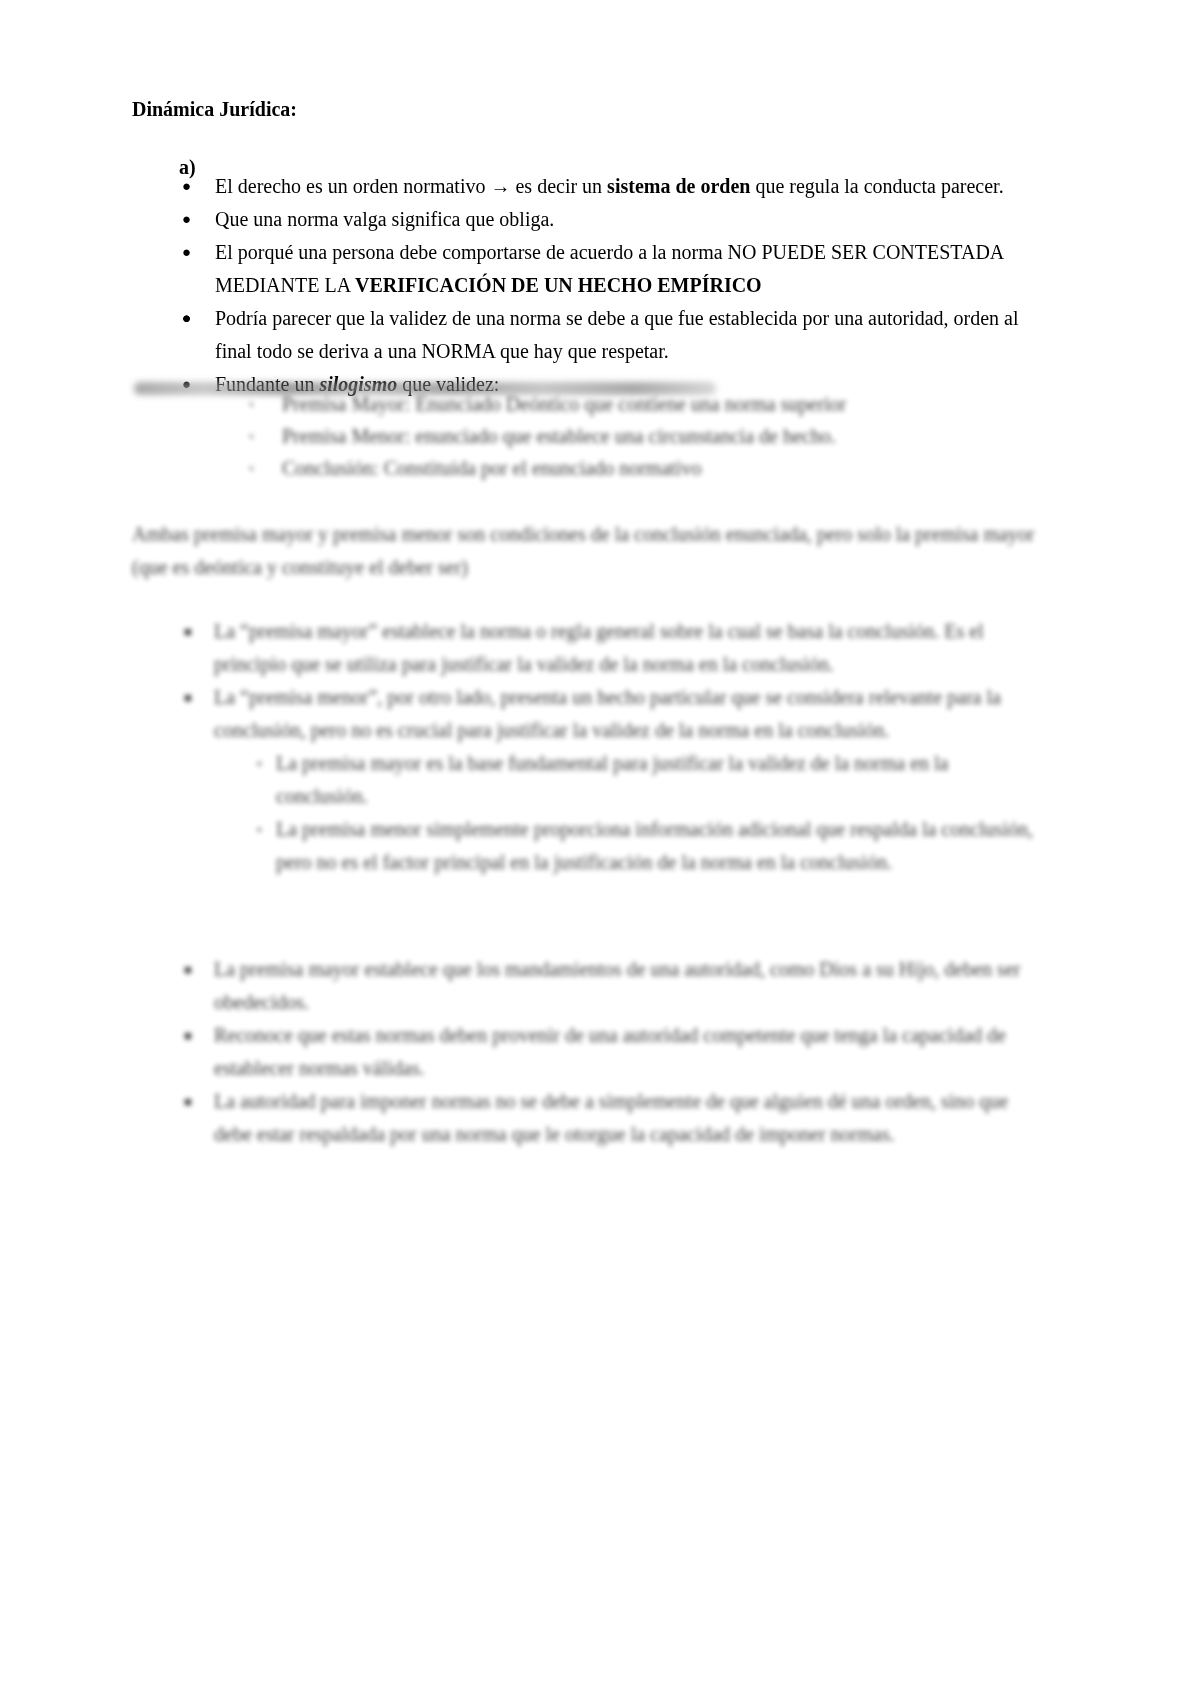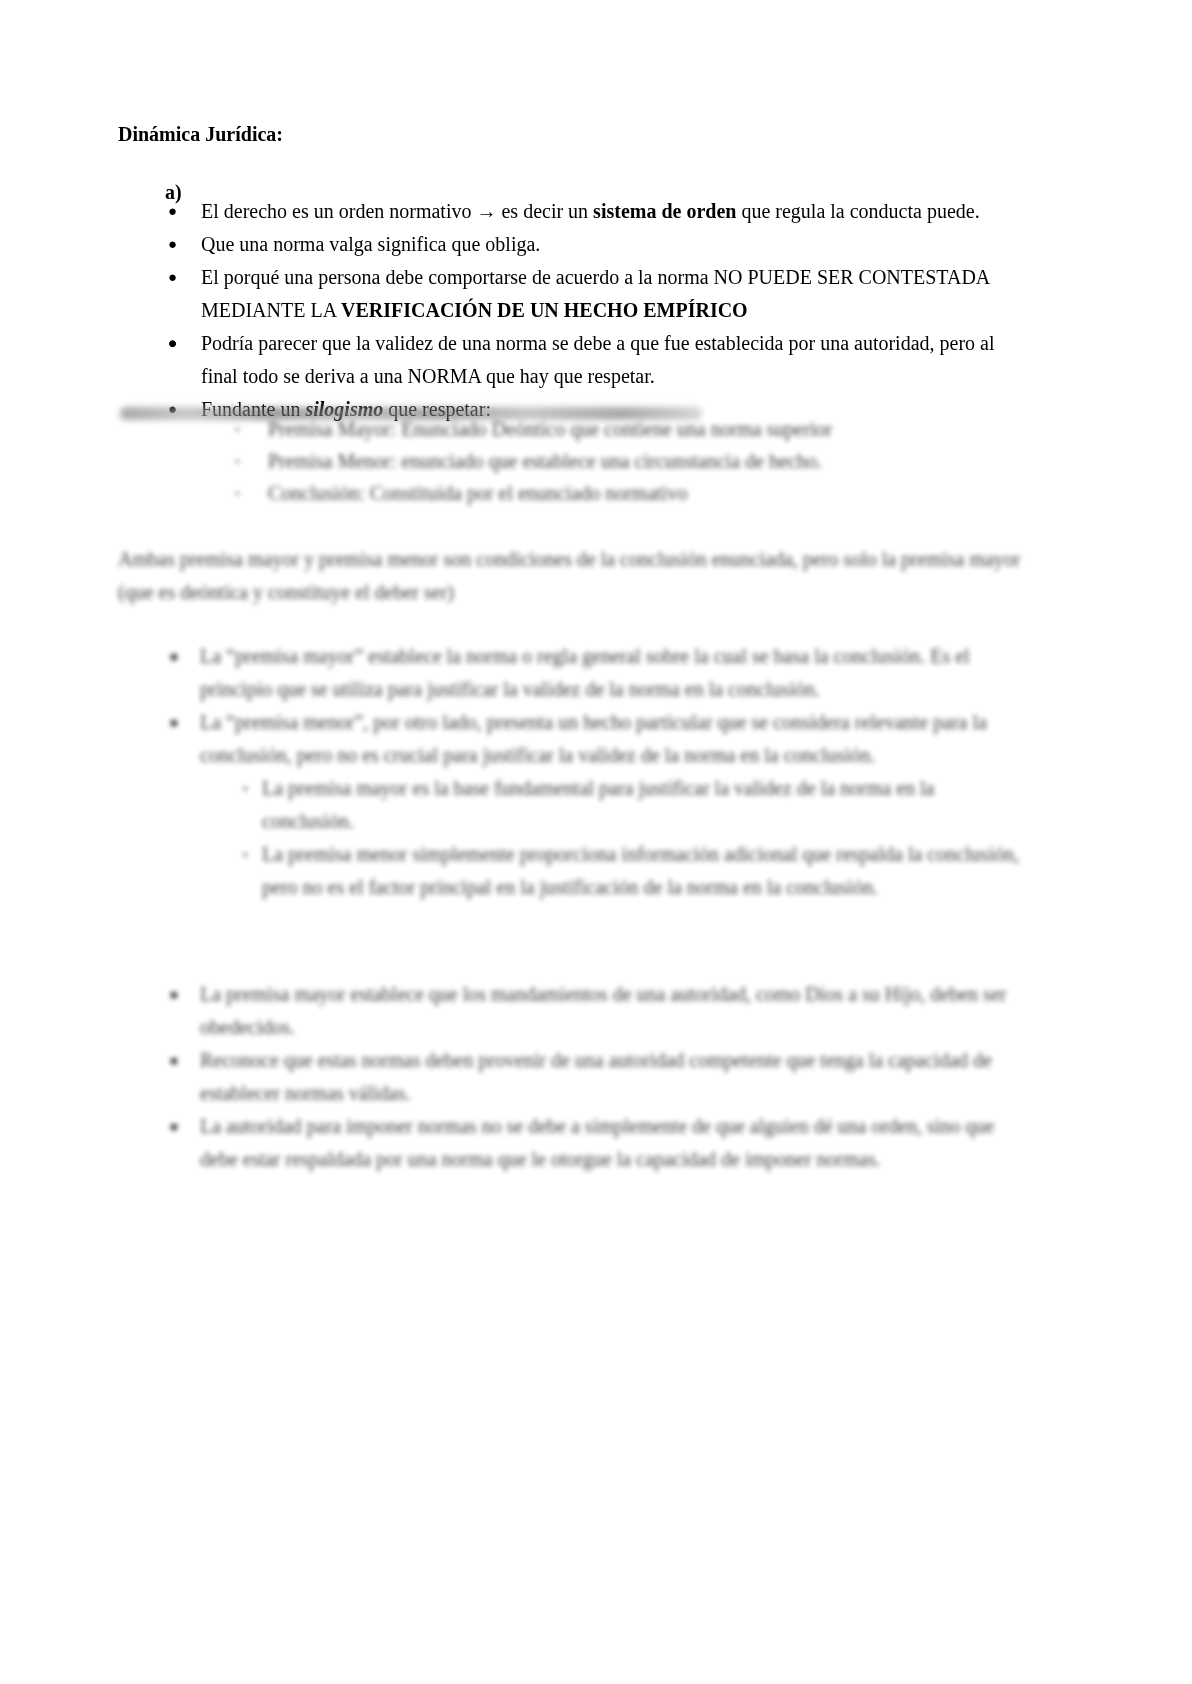--- a/index.html
+++ b/index.html
@@ -4,21 +4,21 @@
 <style>
   html,body { margin:0; padding:0; background:#ffffff; }
   .page {
     position:relative;
     width:1192px; height:1684px;
     background:#ffffff;
     overflow:hidden;
     font-family:"Liberation Serif","DejaVu Serif",serif;
     font-size:20px; line-height:33px; color:#000;
   }
-  .content { position:absolute; left:118px; top:0; width:911px; padding-top:118px; box-sizing:content-box; }
+  .content { position:absolute; left:132px; top:0; width:911px; padding-top:93px; box-sizing:content-box; }
 
   .title { font-weight:700; }
 
   .heading { margin-top:25px; font-weight:700; position:relative; padding-left:83px; }
   .heading .hmk { position:absolute; left:47px; top:0; }
 
   ul { list-style:none; margin:0; padding:0; }
   li { position:relative; }
   .run { white-space:pre-wrap; }
   .b  { font-weight:700; }
@@ -62,39 +62,39 @@
   <div class="content">
 
     <div class="title">Dinámica Jurídica:</div>
 
     <div class="heading">
       <span class="hmk">a)</span>
     </div>
 
     <ul class="l1">
       <li>
-        <span class="mk">●</span><span class="run">El derecho es un orden normativo → es decir un </span><span class="run b">sistema de orden</span><span class="run"> que regula la conducta puede.</span>
+        <span class="mk">●</span><span class="run">El derecho es un orden normativo → es decir un </span><span class="run b">sistema de orden</span><span class="run"> que regula la conducta parecer.</span>
       </li>
       <li>
         <span class="mk">●</span><span class="run">Que una norma valga significa que obliga.</span>
       </li>
       <li>
         <span class="mk">●</span><span class="run">El porqué una persona debe comportarse de acuerdo a la norma NO PUEDE SER CONTESTADA MEDIANTE LA </span><span class="run b">VERIFICACIÓN DE UN HECHO EMPÍRICO</span>
       </li>
       <li>
         <span class="mk">●</span>
       </li>
       <li>
         <span class="mk">●</span>
       </li>
       <li>
-        <span class="mk">●</span><span class="run">Podría parecer que la validez de una norma se debe a que fue establecida por una autoridad, pero al final todo se deriva a una NORMA que hay que respetar.</span>
+        <span class="mk">●</span><span class="run">Podría parecer que la validez de una norma se debe a que fue establecida por una autoridad, orden al final todo se deriva a una NORMA que hay que respetar.</span>
       </li>
       <li>
-        <span class="mk">●</span><span class="run">Fundante un </span><span class="run bi">silogismo</span><span class="run"> que respetar:</span>
+        <span class="mk">●</span><span class="run">Fundante un </span><span class="run bi">silogismo</span><span class="run"> que validez:</span>
       </li>
     </ul>
 
     <div class="blurzone">
 
       <div class="smear"></div>
 
       <ul class="sl">
         <li>
           <span class="mks">▪</span><span class="run">Premisa Mayor: Enunciado Deóntico que contiene una norma superior</span>

